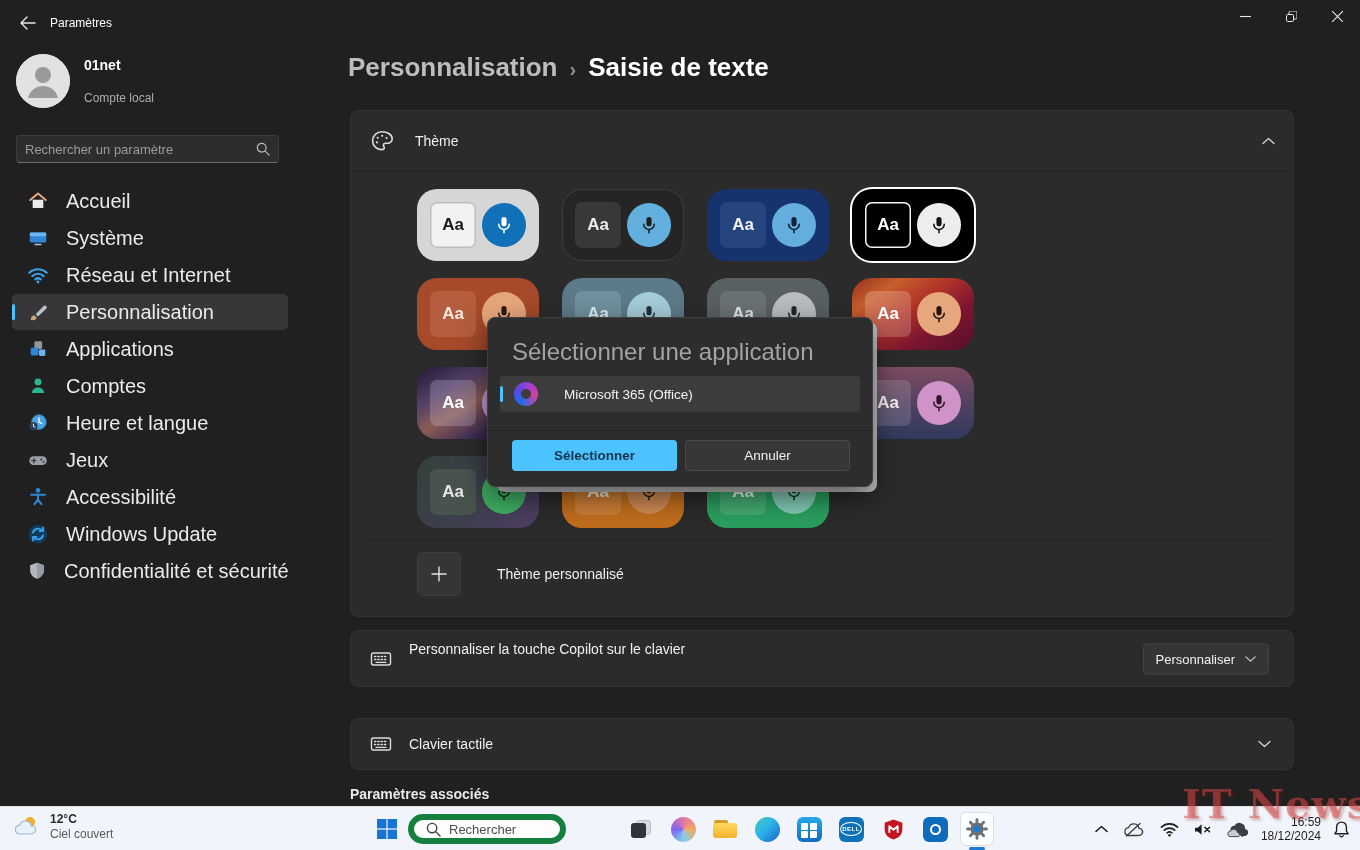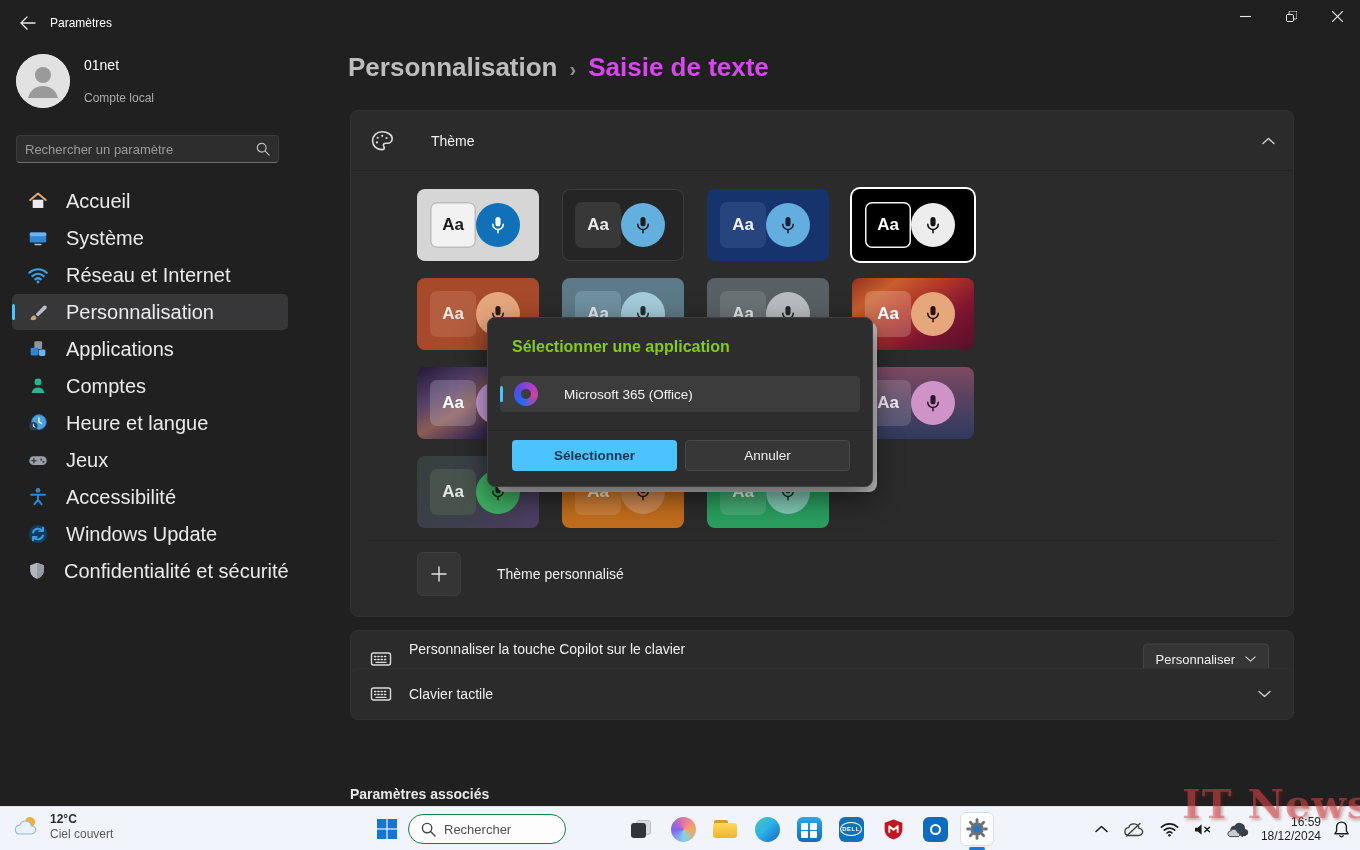--- a/index.html
+++ b/index.html
@@ -10,93 +10,93 @@
 
   
   .back-btn{position:absolute;left:14px;top:12px;width:26px;height:22px;display:flex;align-items:center;justify-content:center;cursor:pointer}
   .win-title{position:absolute;left:50px;top:16px;font-size:12px;color:#fff}
   .win-controls{position:absolute;right:0;top:0;display:flex}
   .wc-btn{width:46px;height:32px;display:flex;align-items:center;justify-content:center;cursor:pointer}
 
   
   .profile{position:absolute;left:16px;top:54px;display:flex;align-items:center;gap:14px;cursor:pointer}
   .avatar{width:54px;height:54px;border-radius:50%;background:#e4e4e4;display:flex;align-items:center;justify-content:center;overflow:hidden}
-  .p-name{font-size:14px;font-weight:normal;color:#fff}
+  .p-name{font-size:14px;font-weight:bold;color:#fff}
   .p-type{font-size:12px;color:#ababab;margin-top:18px}
   .searchbox{position:absolute;left:16px;top:135px;width:263px;height:28px;background:#2d2d2d;
     border:1px solid #3c3c3c;border-bottom:1px solid #6f6f6f;border-radius:4px;display:flex;align-items:center;padding:0 8px}
   .searchbox input{flex:1;background:transparent;border:0;outline:0;color:#cfcfcf;font-size:13px;font-family:inherit}
   .searchbox input::placeholder{color:#9b9b9b}
   .nav{position:absolute;left:4px;top:182px;width:292px}
   .nav-item{position:relative;display:flex;align-items:center;height:36px;margin:1px 8px;padding-left:14px;
     border-radius:5px;gap:16px;cursor:pointer}
   .nav-item.sel{background:#37373a}
   .accent-pill{position:absolute;left:0;top:10px;width:3px;height:16px;border-radius:2px;background:#4cc2ff}
   .nav-label{font-size:20px;color:#eaeaea;white-space:nowrap}
   .nav-ico{width:24px;height:24px;display:flex;align-items:center;justify-content:center}
 
   
   .breadcrumb{position:absolute;left:348px;top:52px;display:flex;align-items:center;gap:12px;font-size:26px;font-weight:600}
   .bc-parent{color:#bdbdbd;cursor:pointer}
   .bc-sep{color:#8f8f8f;font-size:20px;padding-top:3px}
-  .bc-current{color:#d946ef}
+  .bc-current{color:#ffffff}
 
   .card{position:absolute;left:350px;width:944px;background:#2b2b2b;border:1px solid #323232;border-radius:8px}
   .card-theme{top:110px;height:507px}
-  .card-head{position:absolute;left:0;top:0;right:0;height:59px;display:flex;align-items:center;padding:0 18px;gap:36px;cursor:pointer}
+  .card-head{position:absolute;left:0;top:0;right:0;height:59px;display:flex;align-items:center;padding:0 18px;gap:20px;cursor:pointer}
   .card-head .chev{margin-left:auto}
   .card-title{font-size:14px;color:#f0f0f0}
   .hdiv{position:absolute;left:0;right:0;height:1px;background:#242424}
   .theme-grid{position:absolute;left:66px;top:78px;display:grid;grid-template-columns:repeat(4,122px);column-gap:23px;row-gap:17px}
-  .tile{width:122px;height:72px;border-radius:8px;display:flex;align-items:center;
+  .tile{width:122px;height:72px;border-radius:20px;display:flex;align-items:center;justify-content:space-between;
     padding:0 13px;cursor:pointer;position:relative}
   .tile.selected{box-shadow:0 0 0 2px #ffffff}
   .aa{width:46px;height:46px;border-radius:7px;display:flex;align-items:center;justify-content:center;font-size:17px;font-weight:bold}
   .mic{width:44px;height:44px;border-radius:50%;display:flex;align-items:center;justify-content:center}
   .custom-row{position:absolute;left:66px;top:441px;display:flex;align-items:center;gap:36px;cursor:pointer}
   .plus-btn{width:44px;height:44px;border-radius:6px;background:#353535;border:1px solid #3e3e3e;display:flex;align-items:center;justify-content:center}
   .custom-label{font-size:14px;color:#f0f0f0}
 
   .card-copilot{top:630px;height:57px}
-  .card-touch{top:668px;height:52px}
+  .card-touch{top:718px;height:52px}
   .row-ico{position:absolute;left:18px;top:50%;transform:translateY(-50%)}
   .row-title{position:absolute;left:58px;top:10px;font-size:14px;color:#f0f0f0}
   .row-title.centered{top:50%;transform:translateY(-50%)}
   .row-sub{position:absolute;left:58px;top:30px;font-size:12px;color:#9c9c9c}
   .row-chev{position:absolute;right:22px;top:50%;transform:translateY(-50%);cursor:pointer}
   .drop-btn{position:absolute;right:24px;top:50%;transform:translateY(-50%);height:31px;padding:0 12px;
     background:#353535;border:1px solid #454545;border-radius:4px;display:flex;align-items:center;gap:10px;
     font-size:13px;color:#f0f0f0;cursor:pointer}
   .related{position:absolute;left:350px;top:786px;font-size:14px;font-weight:bold;color:#e8e8e8}
 
   
   .dialog-backing{position:absolute;left:497px;top:322px;width:380px;height:170px;background:#c3c3c3;border-radius:8px;z-index:40}
   .dialog{position:absolute;left:487px;top:317px;width:386px;height:170px;background:#2d2d2d;
     border:1px solid #3f3f3f;border-radius:8px;z-index:41;box-shadow:0 10px 28px rgba(0,0,0,.55)}
-  .dlg-title{position:absolute;left:24px;top:20px;font-size:16px;font-weight:700;color:#84cc16}
+  .dlg-title{position:absolute;left:24px;top:20px;font-size:24px;font-weight:400;color:#a3a3a3}
   .dlg-item{position:absolute;left:12px;right:12px;top:58px;height:36px;background:#3c3c3c;border-radius:4px;
     display:flex;align-items:center;cursor:pointer}
   .dlg-item .accent-pill{top:10px}
   .m365{width:24px;height:24px;border-radius:50%;margin-left:14px;position:relative;
     background:conic-gradient(from 210deg,#1f6cf0,#5a48e0 90deg,#a93fd0 180deg,#d13f9e 250deg,#1f6cf0)}
   .m365::after{content:"";position:absolute;left:7px;top:7px;width:10px;height:10px;border-radius:50%;background:#3c3c3c}
   .dlg-item-label{margin-left:26px;font-size:13.5px;color:#f2f2f2}
   .dlg-div{position:absolute;left:0;right:0;top:112px;height:1px;background:#242424}
   .dlg-btn{position:absolute;top:122px;height:31px;width:165px;border-radius:4px;display:flex;align-items:center;justify-content:center;
     font-size:13.5px;cursor:pointer}
   .dlg-select{left:24px;background:#4cc2ff;color:#14364c;font-weight:600}
   .dlg-cancel{left:197px;background:#373737;border:1px solid #4a4a4a;color:#f0f0f0}
 
   
   .taskbar{position:absolute;left:0;top:806px;width:1360px;height:44px;background:#f1f4fa;border-top:1px solid #e0e4ea;z-index:50}
   .weather{position:absolute;left:12px;top:5px;display:flex;align-items:center;gap:8px;cursor:pointer}
   .w-temp{font-size:12px;color:#2b2b2b;font-weight:bold}
   .w-cond{font-size:12px;color:#5a5a5a;margin-top:1px}
   .tb-start{position:absolute;left:374px;top:9px;width:26px;height:26px;display:flex;align-items:center;justify-content:center;cursor:pointer}
-  .tb-search{position:absolute;left:408px;top:7px;width:158px;height:30px;background:#fdfdfe;border:1px solid #15803d;
+  .tb-search{position:absolute;left:408px;top:7px;width:158px;height:30px;background:#fdfdfe;border:6px solid #15803d;
     border-radius:15px;display:flex;align-items:center;gap:8px;padding:0 12px;cursor:pointer}
   .tb-search span{font-size:13px;color:#4f4f4f}
   .tb-apps{position:absolute;left:620px;top:0;display:flex}
   .tb-slot{width:42px;height:44px;display:flex;align-items:center;justify-content:center;cursor:pointer;position:relative}
   .ico26{width:26px;height:26px}
   .folder-back{position:absolute;left:2px;top:4px;width:14px;height:8px;border-radius:2px;background:#d79c26}
   .folder-front{position:absolute;left:1px;top:7px;width:24px;height:15px;border-radius:3px;background:linear-gradient(180deg,#ffd75e,#f2b32a)}
   .edge-circ{width:25px;height:25px;border-radius:50%;background:linear-gradient(135deg,#49c9b1 0%,#2bb3e8 45%,#1b62c6 100%)}
   .copilot-circ{width:25px;height:25px;border-radius:50%;background:conic-gradient(from 0deg,#e36fa0,#f2a35a,#7ad0f0,#7a5af0,#e36fa0);opacity:.95}
   .store-sq{width:25px;height:25px;border-radius:6px;background:linear-gradient(180deg,#28a8ea,#0f6cbd);position:relative}

